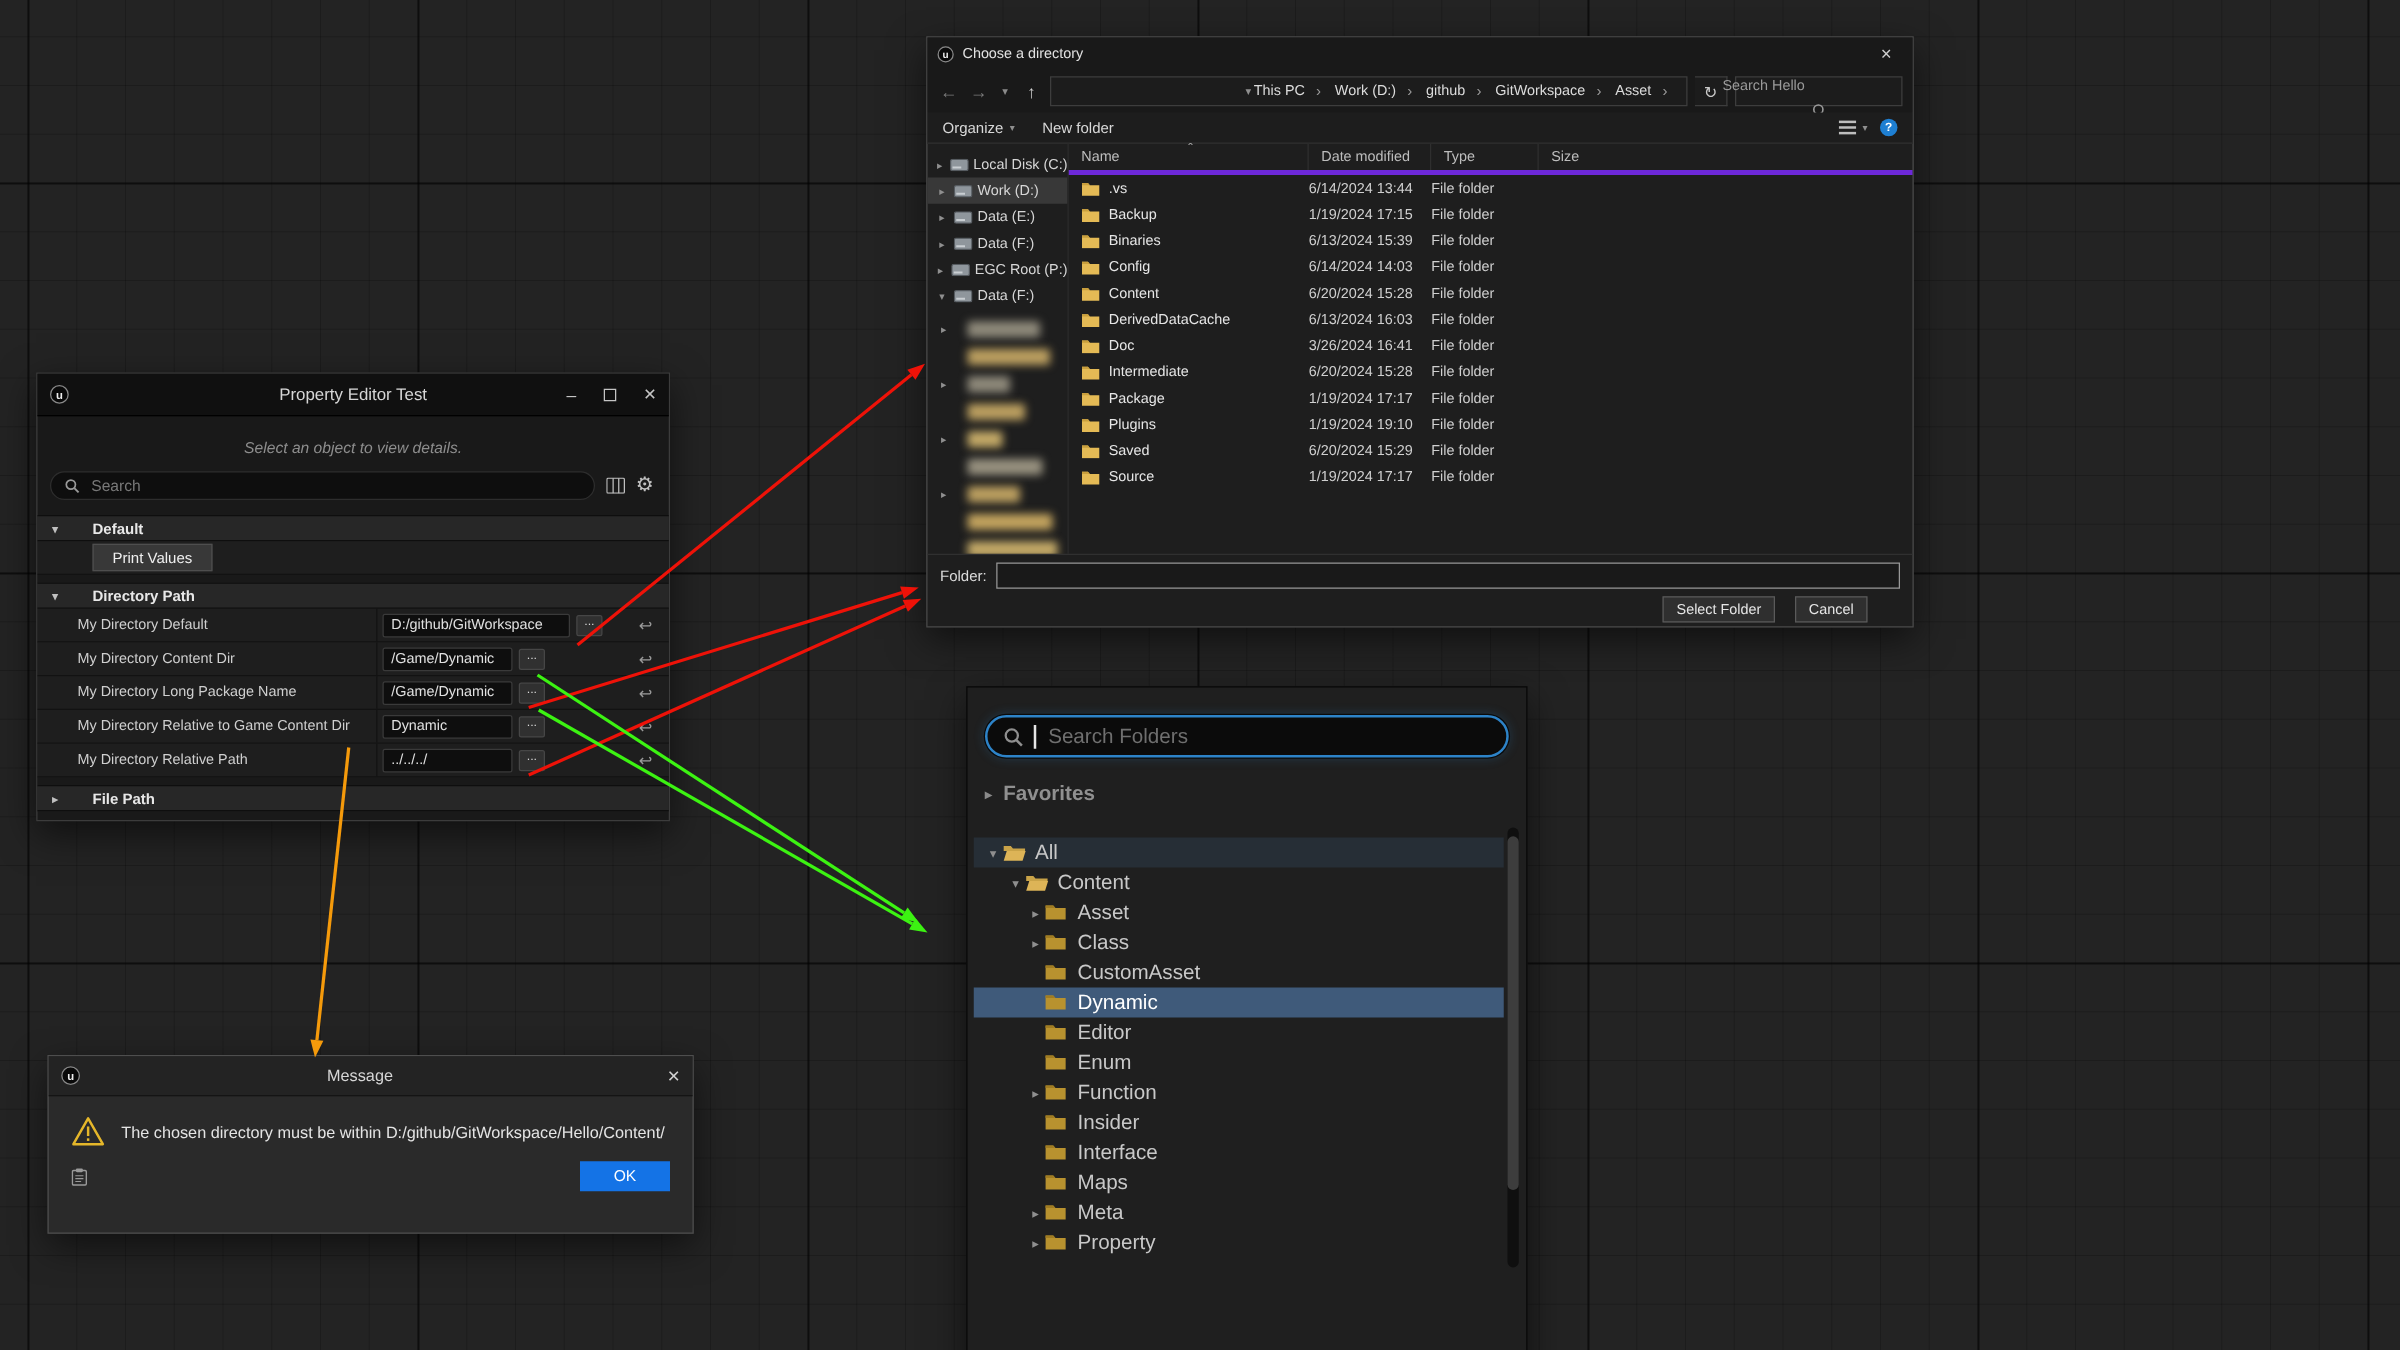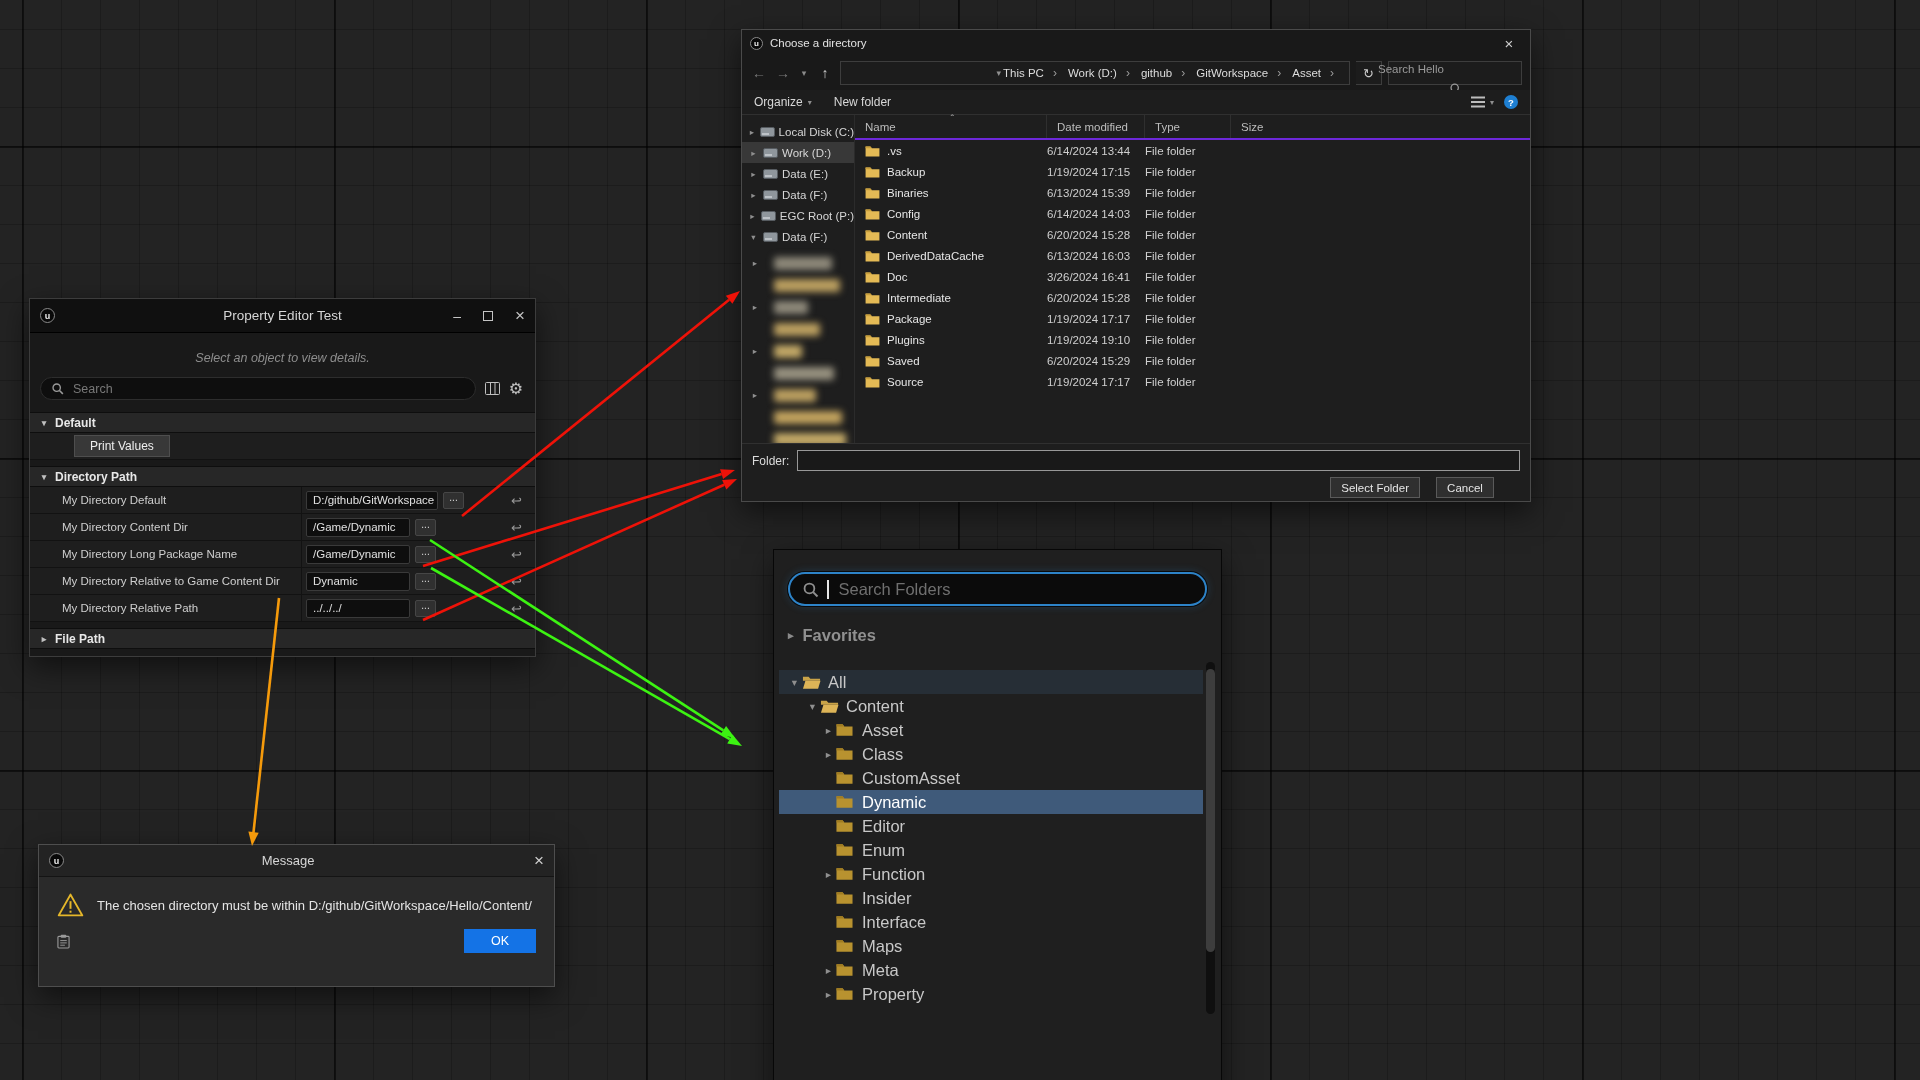--- a/index.html
+++ b/index.html
@@ -63,21 +63,21 @@
   .fd-side{width:112px;padding-top:6px;position:relative;overflow:hidden;}
   .side-item{height:21px;display:flex;align-items:center;gap:4px;padding-left:6px;font-size:11.5px;color:#d6d6d6;white-space:nowrap;}
   .side-item .chev{width:11px;font-size:8.5px;}
   .side-item.sel{background:#383838;}
   .red-zone{padding-top:5px;}
   .red-row{height:22px;display:flex;align-items:center;gap:4px;padding-left:8px;}
   .red-row .chev{width:10px;font-size:8.5px;opacity:0;}
   .red-row .chev.show{opacity:1;}
   .red-row .blur{height:13px;border-radius:2px;filter:blur(3.5px);margin-left:10px;}
   .fd-list{flex:1;display:flex;flex-direction:column;border-left:1px solid #2b2b2b;min-width:0;}
-  .fd-cols{height:25px;display:flex;align-items:flex-end;border-bottom:2px solid #6d28d9;color:#bdbdbd;font-size:11.5px;}
+  .fd-cols{height:25px;display:flex;align-items:flex-end;border-bottom:4px solid #6d28d9;color:#bdbdbd;font-size:11.5px;}
   .fd-cols .col{height:100%;display:flex;align-items:center;padding-left:10px;border-right:1px solid #2f2f2f;position:relative;}
   .fd-cols .col:nth-of-type(1){width:192px;}
   .fd-cols .col:nth-of-type(1)::after{content:"ˆ";position:absolute;left:50%;top:-2px;color:#a9a9a9;font-size:11px;}
   .fd-cols .col:nth-of-type(2){width:98px;}
   .fd-cols .col:nth-of-type(3){width:86px;}
   .fd-cols .col:nth-of-type(4){flex:1;border-right:none;}
   .fd-rows{flex:1;overflow:hidden;}
   .fd-row{height:21px;display:flex;align-items:center;font-size:11.5px;}
   .cell{white-space:nowrap;overflow:hidden;}
   .cell.name{width:192px;display:flex;gap:7px;padding-left:10px;color:#e6e6e6;}
@@ -98,30 +98,30 @@
   .pe-ctrls{margin-left:auto;display:flex;align-items:center;gap:22px;color:#c4c4c4;}
   .pe-ctrls .i-min{font-size:14px;}
   .i-max{width:10px;height:10px;border:1.4px solid #c4c4c4;display:inline-block;}
   .pe-ctrls .i-close{font-size:17px;}
   .pe-hint{margin-top:18px;text-align:center;font-style:italic;color:#8d8d8d;font-size:12.5px;}
   .pe-searchrow{display:flex;align-items:center;gap:9px;padding:12px 12px 12px 10px;}
   .pe-search{flex:1;height:23px;border-radius:12px;background:#0e0e0e;border:1px solid #2d2d2d;display:flex;align-items:center;gap:7px;padding:0 10px;color:#8a8a8a;}
   .pe-search input{flex:1;min-width:0;background:transparent;border:none;outline:none;color:#ddd;font-size:12.5px;font-family:inherit;}
   .pe-search input::placeholder{color:#787878;}
   .i-gear{font-size:16px;color:#c0c0c0;line-height:1;}
-  .pe-cat{height:21px;background:#272727;border-top:1px solid #0e0e0e;border-bottom:1px solid #0e0e0e;display:flex;align-items:center;gap:6px;padding-left:9px;font-weight:bold;font-size:12px;color:#e8e8e8;}
+  .pe-cat{height:21px;background:#272727;border-top:1px solid #0e0e0e;border-bottom:1px solid #0e0e0e;display:flex;align-items:center;gap:25px;padding-left:9px;font-weight:bold;font-size:12px;color:#e8e8e8;}
   .pe-cat .chev{font-size:9px;width:10px;color:#c0c0c0;}
   .pe-printrow{height:27px;background:#1e1e1e;border-bottom:1px solid #121212;display:flex;align-items:center;padding-left:44px;}
   .pe-btn{padding:3px 15px;background:#383838;border:1px solid #4e4e4e;color:#efefef;font-size:12px;font-family:inherit;}
   .pe-gap{height:6px;background:#191919;}
   .pe-row{height:27px;background:#1e1e1e;border-bottom:1px solid #121212;display:flex;align-items:center;}
   .pe-label{width:271px;padding-left:32px;font-size:11.5px;color:#cfcfcf;white-space:nowrap;overflow:hidden;flex:0 0 auto;}
   .pe-valwrap{display:flex;align-items:center;gap:5px;border-left:1px solid #121212;align-self:stretch;padding-left:4px;flex:1;min-width:0;}
   .pe-field{width:104px;height:19px;background:#0e0e0e;border:1px solid #3a3a3a;border-radius:2px;display:flex;align-items:center;padding:0 6px;font-size:11.5px;color:#e0e0e0;white-space:nowrap;overflow:hidden;}
-  .pe-field.wide{width:132px;}
+  .pe-field.wide{width:150px;}
   .pe-dots{width:21px;height:17px;background:#303030;border:1px solid #464646;border-radius:2px;color:#d8d8d8;font-size:10px;display:flex;align-items:center;justify-content:center;line-height:0;padding-bottom:5px;}
   .pe-reset{margin-left:auto;margin-right:13px;color:#9a9a9a;font-size:13px;}
 
   
   .msg{left:38px;top:844px;width:517px;height:143px;background:#2a2a2a;border:1px solid #4e4e4e;color:#e2e2e2;}
   .msg-title{height:32px;background:#232323;border-bottom:1px solid #141414;display:flex;align-items:center;padding:0 10px;position:relative;}
   .msg-title-text{position:absolute;left:0;right:17px;text-align:center;font-size:13px;color:#d6d6d6;}
   .msg-title .i-close{margin-left:auto;font-size:17px;color:#d0d0d0;z-index:1;}
   .msg-body{display:flex;align-items:center;gap:13px;padding:16px 18px 4px;}
   .msg-text{font-size:13px;color:#e4e4e4;}

